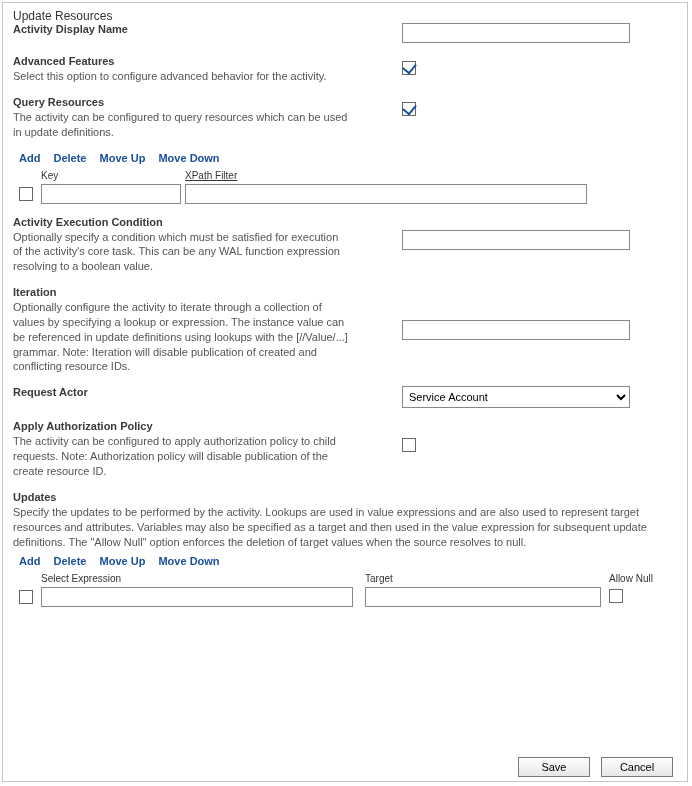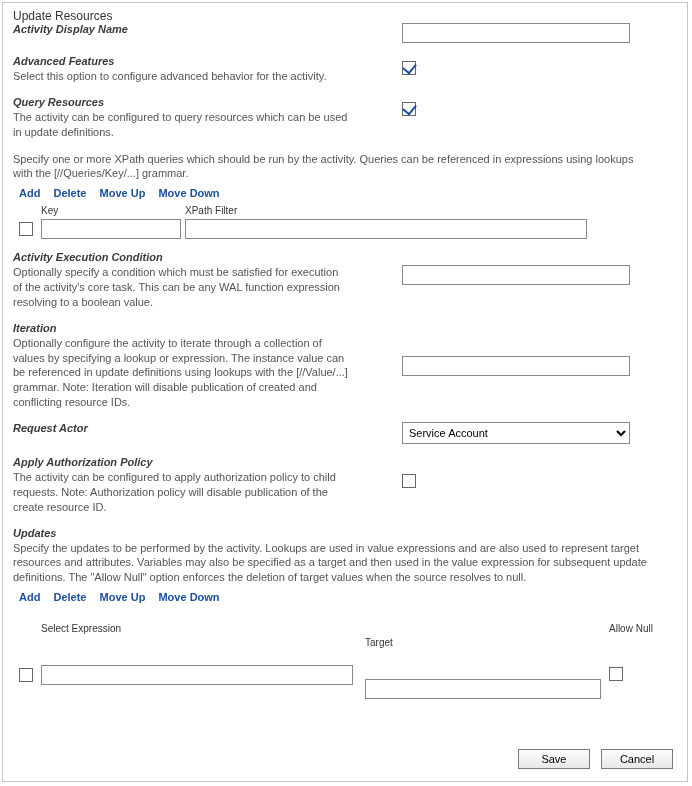--- a/index.html
+++ b/index.html
@@ -38,21 +38,20 @@
   .section-right {
     flex: 1;
     padding-top: 0;
     padding-left: 44px;
   }
   .section-title {
     font-weight: bold;
     color: #3a3a3a;
     margin-bottom: 2px;
     font-size: 11px;
-    font-style: italic;
   }
   .section-desc {
     color: #555;
     font-size: 11px;
     line-height: 1.35;
   }
   input[type="text"] {
     border: 1px solid #888;
     height: 20px;
     padding: 1px 3px;
@@ -103,40 +102,40 @@
     color: #333;
   }
   .grid-row {
     display: flex;
     align-items: center;
     margin-left: 6px;
   }
   .col-check { width: 22px; display:flex; align-items:center; }
   .col-key { width: 144px; }
   .col-key input { width: 140px; }
-  .col-xpath { flex: 1; }
+  .col-xpath { flex: 1; text-decoration: underline; }
   .col-xpath input { width: 402px; }
   .col-valexpr { width: 316px; }
   .col-valexpr input { width: 312px; }
-  .col-target { width: 240px; margin-left: 8px; margin-top: 28px; }
+  .col-target { width: 240px; margin-left: 8px; }
   .col-target input { width: 236px; }
   .col-allownull { width: 62px; text-align: center; margin-left: 4px; }
   .grid-header .col-allownull { text-align: left; }
   select {
     border: 1px solid #888;
     height: 22px;
     width: 228px;
     font-family: inherit;
     font-size: 11px;
     background: #fff;
     padding: 1px 2px;
   }
   .btn-row {
     position: absolute;
-    bottom: 12px;
+    bottom: 4px;
     right: 14px;
   }
   button.btn {
     border: 1px solid #7a7a7a;
     background: linear-gradient(#fdfdfd,#e7e7e7);
     font-family: inherit;
     font-size: 11px;
     padding: 3px 0;
     width: 72px;
     margin-left: 8px;
@@ -179,21 +178,20 @@
         <div class="section-title">Query Resources</div>
         <div class="section-desc">The activity can be configured to query resources which can be used in update definitions.</div>
       </div>
       <div class="section-right" style="padding-top:6px;">
         <span class="checkbox checked"></span>
       </div>
     </div>
   </div>
 
   <div class="section section-full">
-    <div class="section-desc">Specify one or more XPath queries which should be run by the activity. Queries can be referenced in expressions using lookups with the [//Queries/Key/...] grammar.</div>
     <div class="link-row">
       <a>Add</a>
       <a>Delete</a>
       <a>Move Up</a>
       <a>Move Down</a>
     </div>
     <div class="grid-header">
       <div class="col-check"></div>
       <div class="col-key">Key</div>
       <div class="col-xpath">XPath Filter</div>

